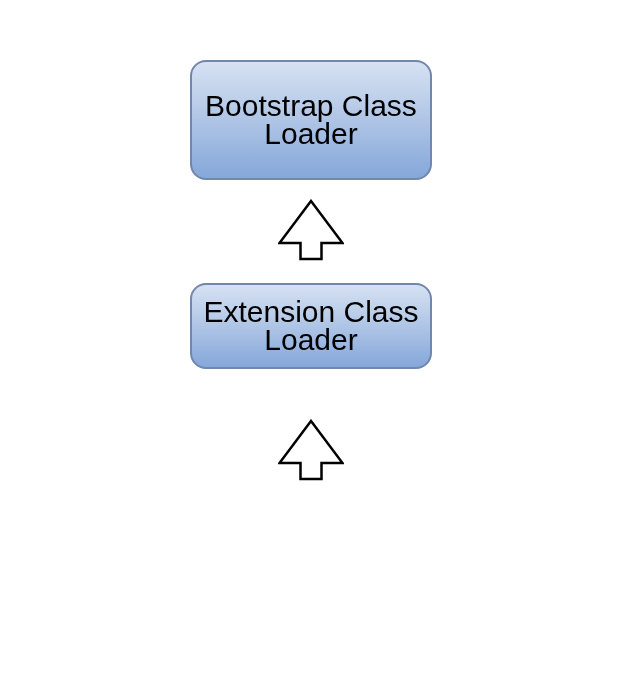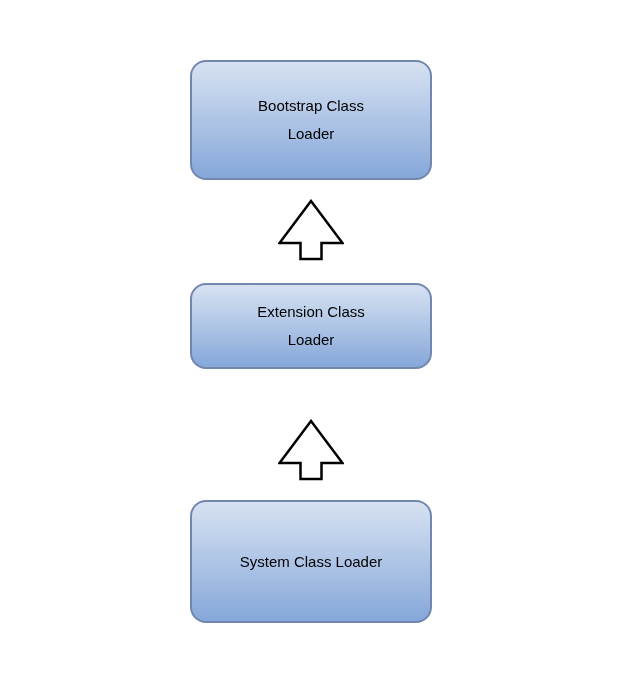--- a/index.html
+++ b/index.html
@@ -21,21 +21,21 @@
     width: 242px;
     box-sizing: border-box;
     border: 2px solid #7187ad;
     border-radius: 16px;
     background: linear-gradient(180deg, #d6e1f2 0%, #b3c8e7 45%, #85a7da 100%);
     display: flex;
     align-items: center;
     justify-content: center;
   }
   .node-label {
-    font-size: 15px;
+    font-size: 30px;
     line-height: 28px;
     color: #000000;
     text-align: center;
     white-space: pre-line;
   }
   #node-bootstrap { top: 60px;  height: 120px; }
   #node-extension { top: 283px; height: 86px; }
   #node-system    { top: 500px; height: 123px; }
   .arrow {
     position: absolute;
@@ -62,17 +62,14 @@
 
   <div class="node" id="node-extension">
     <span class="node-label">Extension Class
 Loader</span>
   </div>
 
   <svg class="arrow" id="arrow-2" viewBox="0 0 66 62" xmlns="http://www.w3.org/2000/svg">
     <polygon points="33,2 64.5,44 43.5,44 43.5,60 22.5,60 22.5,44 1.5,44" fill="#ffffff" stroke="#000000" stroke-width="2.5" stroke-linejoin="miter"></polygon>
   </svg>
 
-  <div class="node" id="node-system">
-    <span class="node-label">System Class Loader</span>
-  </div>
 
 </div>
 
 </body></html>

